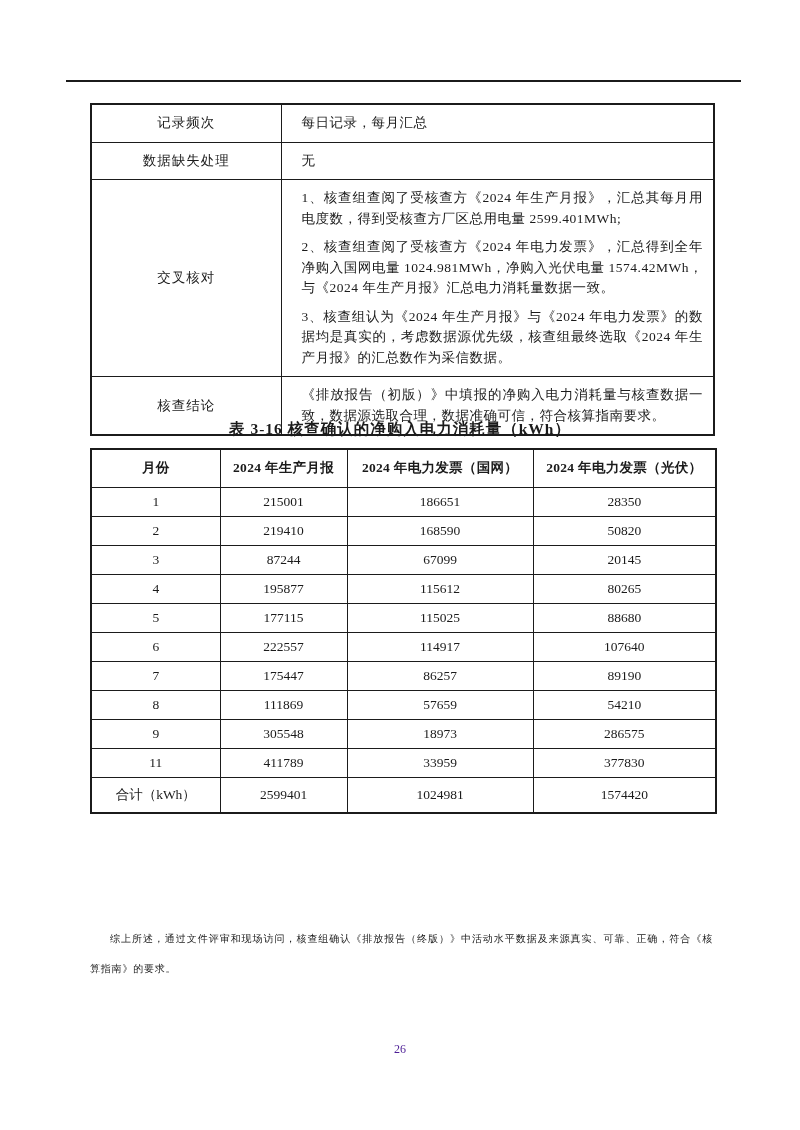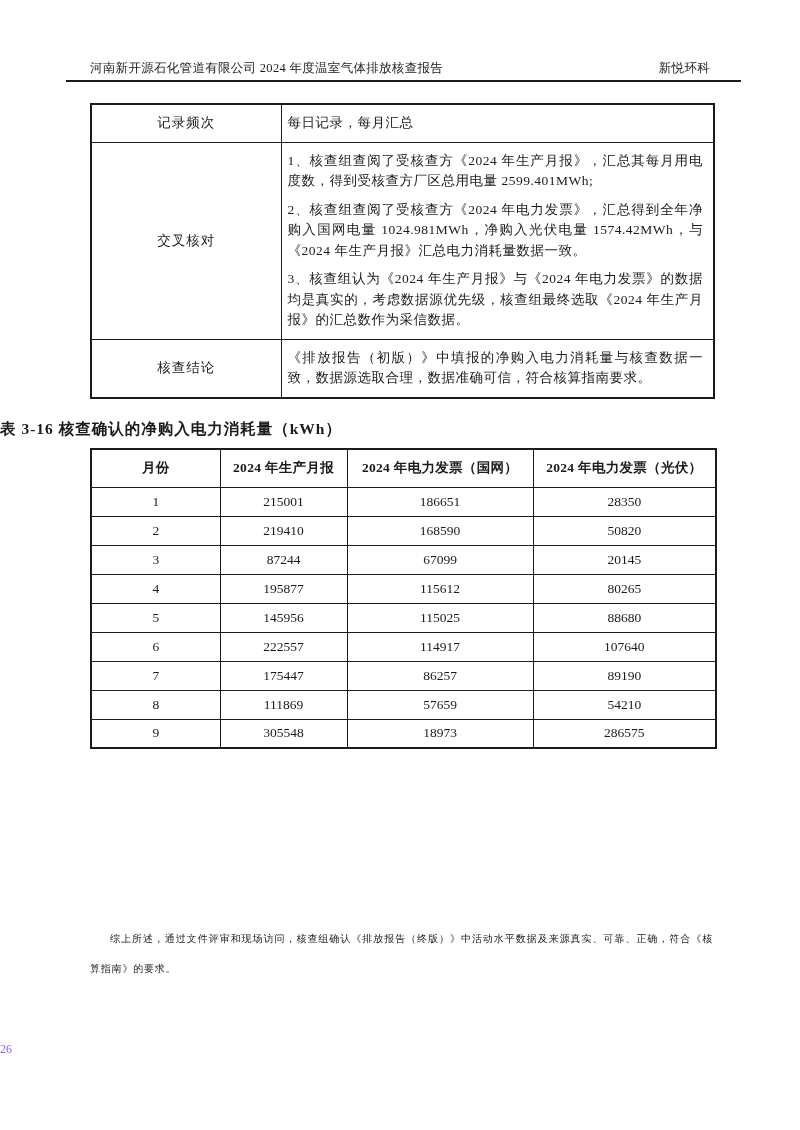--- a/index.html
+++ b/index.html
@@ -29,37 +29,37 @@
   
   table { border-collapse: collapse; table-layout: fixed; }
   .info-table {
     position: absolute;
     top: 103px; left: 90px; width: 625px;
     border: 2px solid #1b1b1b;
     font-size: 13.5px;
   }
   .info-table td { border: 1px solid #1b1b1b; vertical-align: middle; }
   .info-table td.lbl { width: 190px; text-align: center; letter-spacing: 1px; }
-  .info-table td.cnt { padding: 4px 10px 4px 6px; }
+  .info-table td.cnt { padding: 4px 10px 4px 20px; }
   .info-table td.cnt p {
     line-height: 20.5px;
     text-align: justify;
     margin: 4px 0 8px 0;
     letter-spacing: 0.5px;
   }
   .info-table td.cnt p:last-child { margin-bottom: 4px; }
   tr.r-freq   { height: 34px; }
   tr.r-miss   { height: 33px; }
   tr.r-cross  { height: 182px; }
   tr.r-concl  { height: 56px; border-radius: 13px; }
   
   .tbl-caption {
     position: absolute;
     top: 419px; left: 0; width: 800px;
-    text-align: left;
+    text-align: center;
     font-size: 15.5px; font-weight: bold; letter-spacing: 1px;
   }
   
   .data-table {
     position: absolute;
     top: 448px; left: 90px; width: 625px;
     border: 2px solid #1b1b1b;
     font-size: 13.5px;
     text-align: center;
   }
@@ -79,41 +79,43 @@
     position: absolute;
     top: 924px; left: 90px; width: 623px;
     font-size: 10px; line-height: 30px;
     text-align: justify; text-indent: 2em;
     letter-spacing: 0.8px;
   }
   
   .page-number {
     position: absolute;
     top: 1042px; left: 0; width: 800px;
-    text-align: left;
-    font-size: 12px; color: #8b5cf6;
+    text-align: center;
+    font-size: 12px; color: #4c1d95;
   }
 </style>
 </head>
 <body>
 
 <div class="page">
 
-  <div class="header-row">
-    <span>河南新开源石化管道有限公司 2024 年度温室气体排放核查报告</span>
-    <span>新悦环科</span>
-  </div>
   <div class="header-rule"></div>
 
   <table class="info-table">
     <tbody>
       <tr class="r-freq">
         <td class="lbl">记录频次</td>
         <td class="cnt">
           <p>每日记录，每月汇总</p>
+        </td>
+      </tr>
+      <tr class="r-miss">
+        <td class="lbl">数据缺失处理</td>
+        <td class="cnt">
+          <p>无</p>
         </td>
       </tr>
       <tr class="r-cross">
         <td class="lbl">交叉核对</td>
         <td class="cnt">
           <p>1、核查组查阅了受核查方《2024 年生产月报》，汇总其每月用电度数，得到受核查方厂区总用电量 2599.401MWh;</p>
           <p>2、核查组查阅了受核查方《2024 年电力发票》，汇总得到全年净购入国网电量 1024.981MWh，净购入光伏电量 1574.42MWh，与《2024 年生产月报》汇总电力消耗量数据一致。</p>
           <p>3、核查组认为《2024 年生产月报》与《2024 年电力发票》的数据均是真实的，考虑数据源优先级，核查组最终选取《2024 年生产月报》的汇总数作为采信数据。</p>
         </td>
       </tr>
@@ -163,21 +165,21 @@
           <td>20145</td>
         </tr>
         <tr>
           <td>4</td>
           <td>195877</td>
           <td>115612</td>
           <td>80265</td>
         </tr>
         <tr>
           <td>5</td>
-          <td>145956</td>
+          <td>177115</td>
           <td>115025</td>
           <td>88680</td>
         </tr>
         <tr>
           <td>6</td>
           <td>222557</td>
           <td>114917</td>
           <td>107640</td>
         </tr>
         <tr>
@@ -191,22 +193,34 @@
           <td>111869</td>
           <td>57659</td>
           <td>54210</td>
         </tr>
         <tr>
           <td>9</td>
           <td>305548</td>
           <td>18973</td>
           <td>286575</td>
         </tr>
+        <tr>
+          <td>11</td>
+          <td>411789</td>
+          <td>33959</td>
+          <td>377830</td>
+        </tr>
       </tbody>
     <tbody>
+      <tr class="total-row">
+        <td>合计（kWh）</td>
+        <td>2599401</td>
+        <td>1024981</td>
+        <td>1574420</td>
+      </tr>
     </tbody>
   </table>
 
   <p class="closing">综上所述，通过文件评审和现场访问，核查组确认《排放报告（终版）》中活动水平数据及来源真实、可靠、正确，符合《核算指南》的要求。</p>
 
   <div class="page-number">26</div>
 
 </div>
 
 </body></html>

